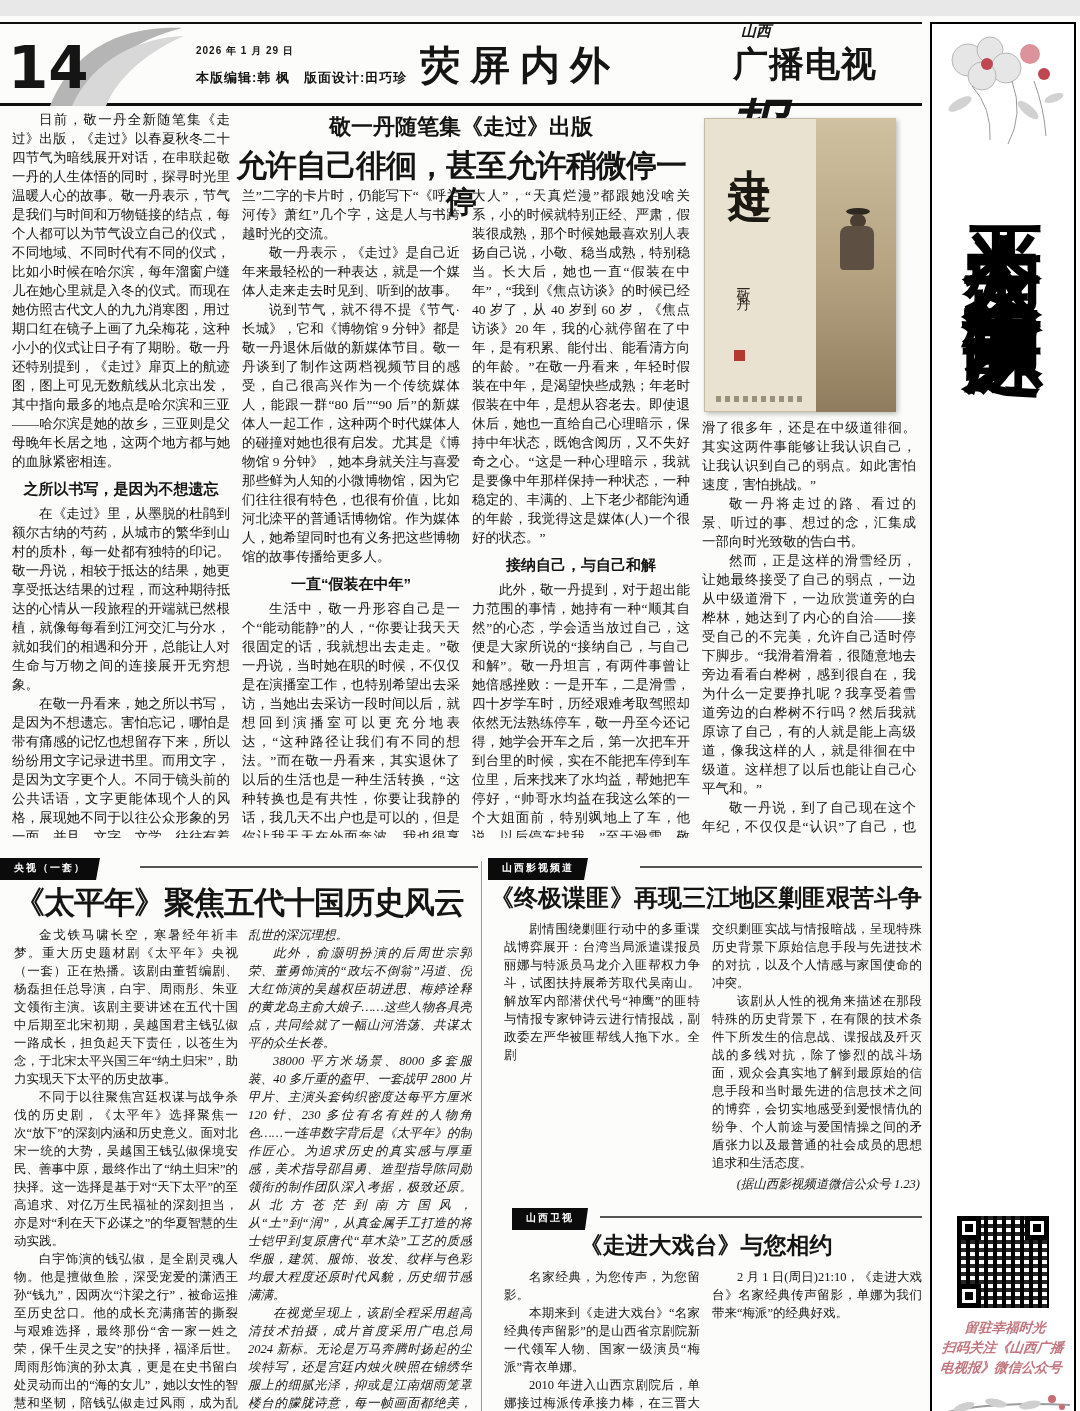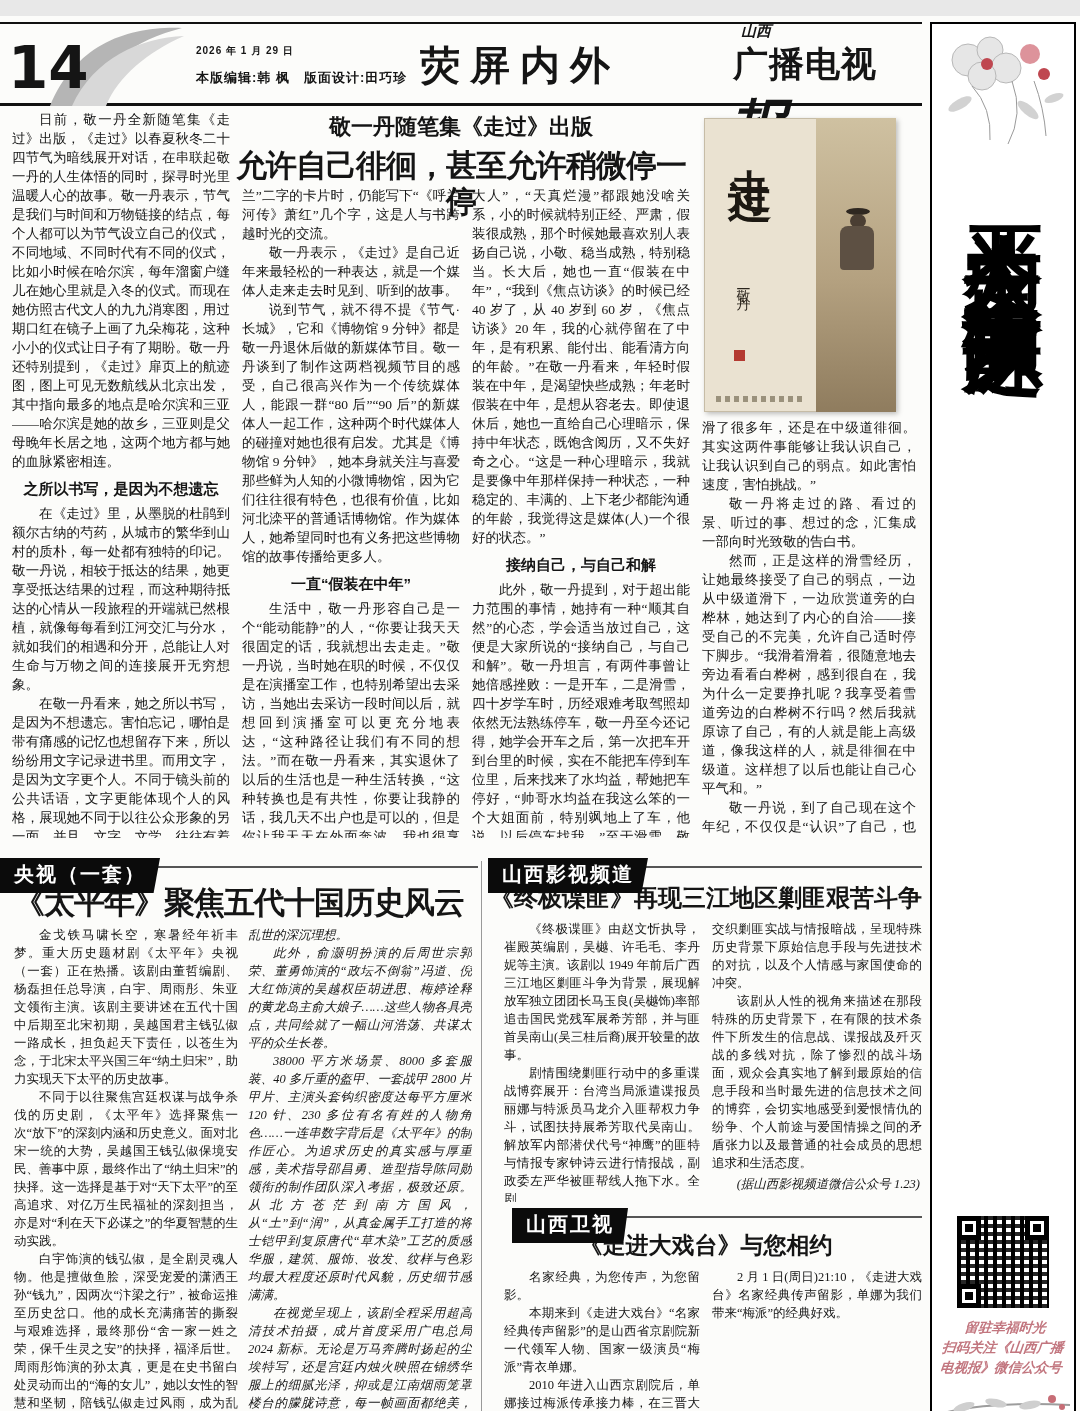--- a/index.html
+++ b/index.html
@@ -51,21 +51,21 @@
   .cover-title{position:absolute;left:16px;top:16px;writing-mode:vertical-rl;
                font-family:"Liberation Serif",serif;font-weight:900;font-size:44px;letter-spacing:10px;color:#1c1812;}
   .cover-author{position:absolute;left:30px;top:160px;writing-mode:vertical-rl;font-size:14px;
                 letter-spacing:4px;color:#2a241c;font-family:"Liberation Serif",serif;}
   .cover-seal{position:absolute;left:30px;top:232px;width:11px;height:11px;background:#b43a31;}
   .cover-pubrow{position:absolute;left:12px;bottom:10px;width:90px;height:6px;
                 background:repeating-linear-gradient(90deg,#9a917c 0 5px,transparent 5px 9px);}
 
   
   .v-div{position:absolute;left:481px;top:845px;width:1px;height:566px;background:#999;}
-  .chan-label{position:absolute;background:#0b0b0b;color:#fff;font-weight:700;font-size:20px;
+  .chan-label{position:absolute;background:#0b0b0b;color:#fff;font-weight:700;font-size:10px;
               letter-spacing:2px;padding:3px 14px 5px;z-index:2;
               clip-path:polygon(0 0,100% 0,96% 100%,0 100%);}
   .chan-line{position:absolute;height:2px;background:#555;}
   .sec-headline{position:absolute;text-align:center;font-weight:900;}
   .b-col{position:absolute;overflow:hidden;font-family:"Liberation Serif",serif;
          font-size:12.5px;line-height:18px;text-align:justify;}
   .b-col p{margin:0;text-indent:2em;}
   .b-col p.cont{text-indent:0;}
 
   #cctv-headline{left:6px;top:866px;width:466px;font-size:31px;letter-spacing:-1px;}
@@ -182,21 +182,20 @@
     <p>此外，俞灏明扮演的后周世宗郭荣、董勇饰演的“政坛不倒翁”冯道、倪大红饰演的吴越权臣胡进思、梅婷诠释的黄龙岛主俞大娘子……这些人物各具亮点，共同绘就了一幅山河浩荡、共谋太平的众生长卷。</p>
     <p>38000 平方米场景、8000 多套服装、40 多斤重的盔甲、一套战甲 2800 片甲片、主演头套钩织密度达每平方厘米 120 针、230 多位有名有姓的人物角色……一连串数字背后是《太平年》的制作匠心。为追求历史的真实感与厚重感，美术指导邵昌勇、造型指导陈同勋领衔的制作团队深入考据，极致还原。从北方苍茫到南方国风，从“土”到“润”，从真金属手工打造的将士铠甲到复原唐代“草木染”工艺的质感华服，建筑、服饰、妆发、纹样与色彩均最大程度还原时代风貌，历史细节感满满。</p>
     <p>在视觉呈现上，该剧全程采用超高清技术拍摄，成片首度采用广电总局 2024 新标。无论是万马奔腾时扬起的尘埃特写，还是宫廷内烛火映照在锦绣华服上的细腻光泽，抑或是江南烟雨笼罩楼台的朦胧诗意，每一帧画面都绝美，呈现出电影质感与史诗气韵。这不仅是一场视觉盛宴，更是一次对中国古典美学和文明气度的深情致敬。</p>
 
   </div>
 
   <div class="chan-label" style="left:488px;top:842px;">山西影视频道</div>
   <div class="chan-line" style="left:640px;top:850px;width:282px;"></div>
   <div class="sec-headline" id="ys-headline">《终极谍匪》再现三江地区剿匪艰苦斗争</div>
   <div class="b-col" id="ys-c1">
-    <p>《终极谍匪》由赵文忻执导，崔殿英编剧，吴樾、许毛毛、李丹妮等主演。该剧以 1949 年前后广西三江地区剿匪斗争为背景，展现解放军独立团团长马玉良(吴樾饰)率部追击国民党残军展希芳部，并与匪首吴南山(吴三桂后裔)展开较量的故事。</p>
     <p>剧情围绕剿匪行动中的多重谍战博弈展开：台湾当局派遣谍报员丽娜与特派员马龙介入匪帮权力争斗，试图扶持展希芳取代吴南山。解放军内部潜伏代号“神鹰”的匪特与情报专家钟诗云进行情报战，副政委左严华被匪帮线人拖下水。全剧</p>
   </div>
   <div class="b-col" id="ys-c2">
     <p class="cont">交织剿匪实战与情报暗战，呈现特殊历史背景下原始信息手段与先进技术的对抗，以及个人情感与家国使命的冲突。</p>
     <p>该剧从人性的视角来描述在那段特殊的历史背景下，在有限的技术条件下所发生的信息战、谍报战及歼灭战的多线对抗，除了惨烈的战斗场面，观众会真实地了解到最原始的信息手段和当时最先进的信息技术之间的博弈，会切实地感受到爱恨情仇的纷争、个人前途与爱国情操之间的矛盾张力以及最普通的社会成员的思想追求和生活态度。</p>
     <p class="credit">(据山西影视频道微信公众号 1.23)</p>
   </div>
 
   <div class="chan-label" style="left:512px;top:1192px;">山西卫视</div>
   <div class="chan-line" style="left:600px;top:1200px;width:322px;"></div>

